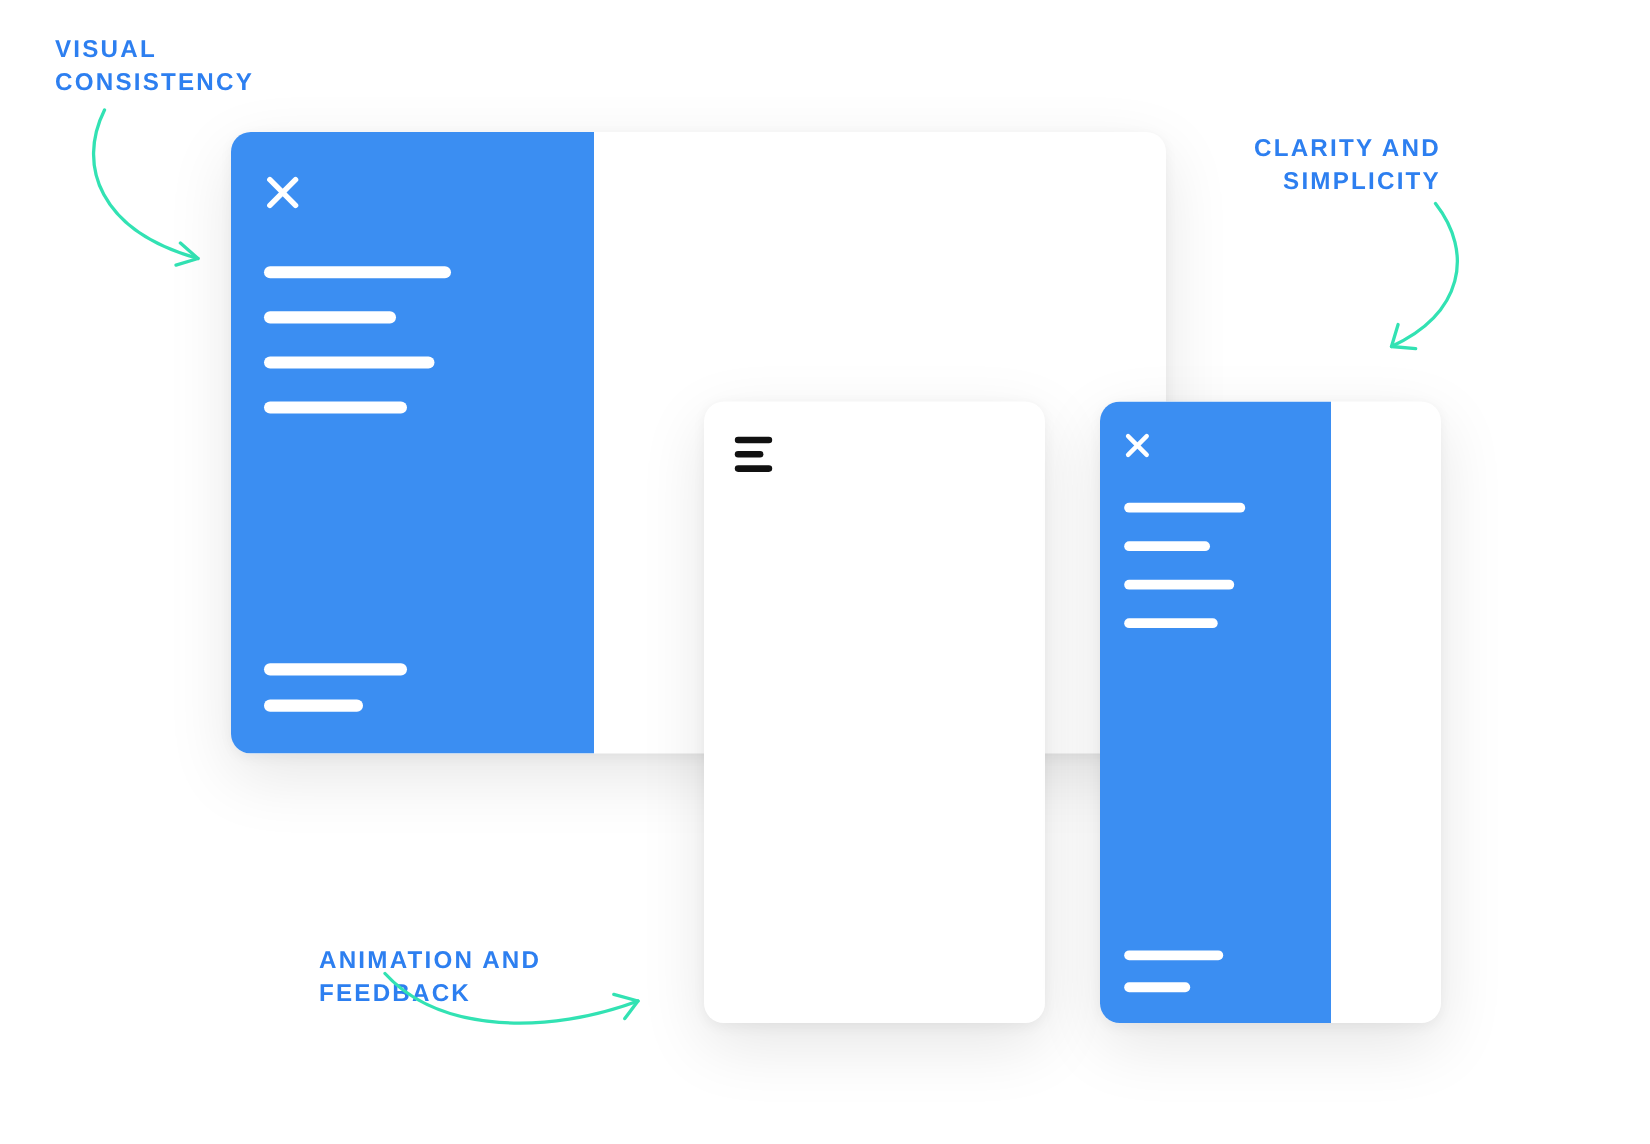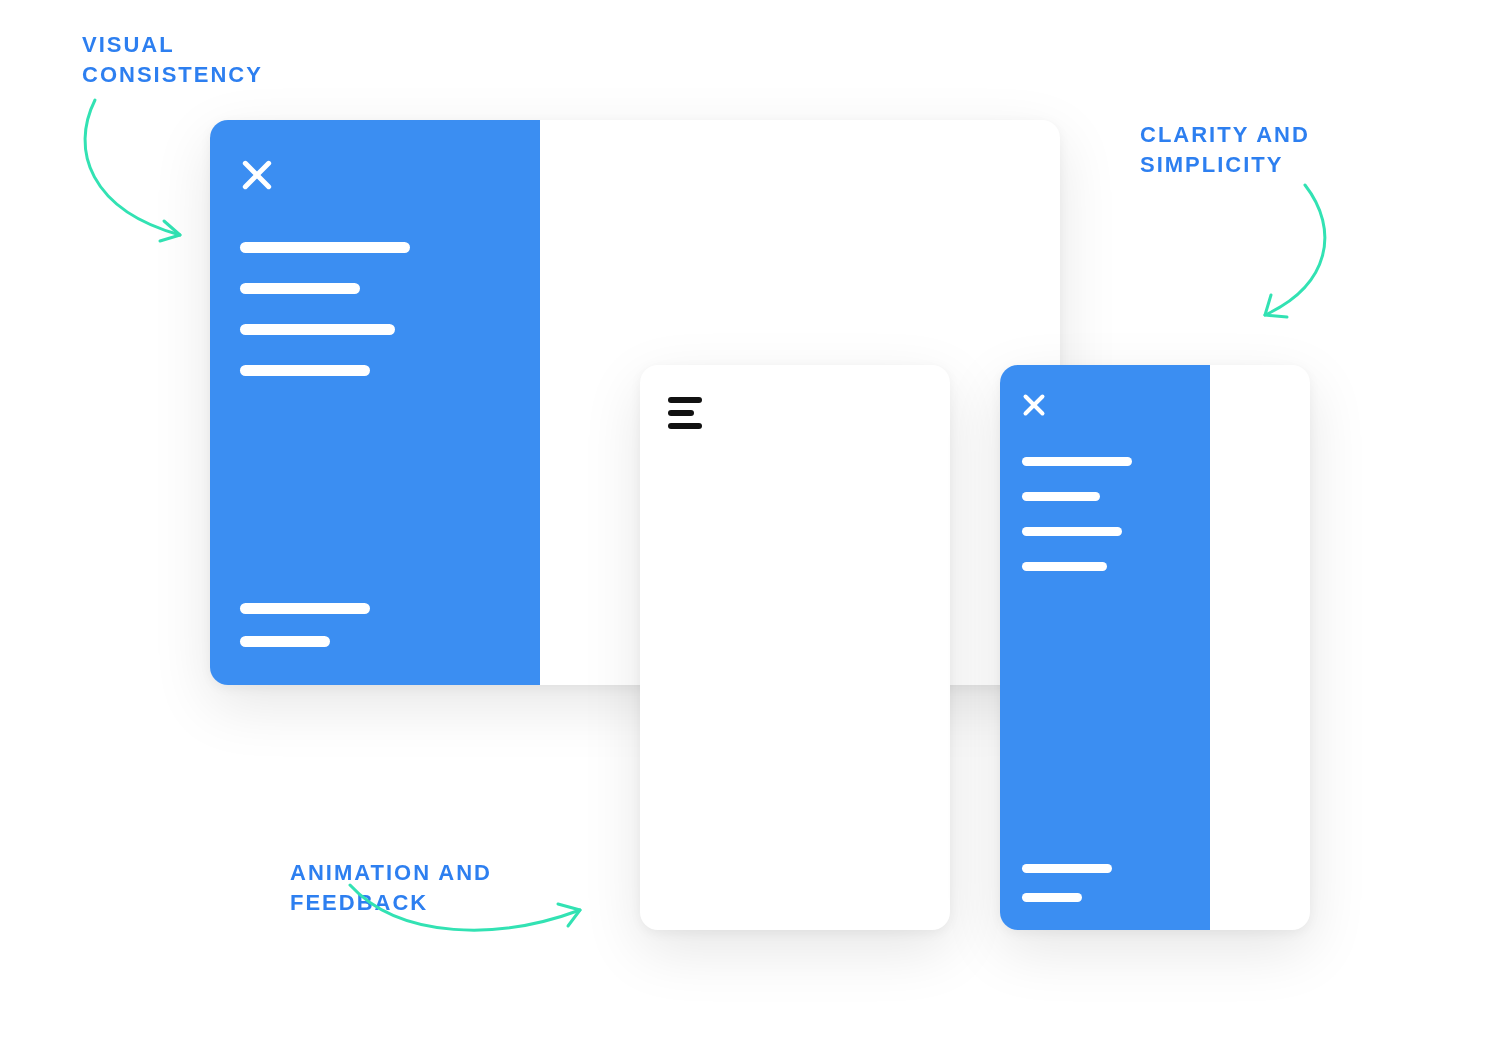--- a/index.html
+++ b/index.html
@@ -147,22 +147,22 @@
     .phone-sidebar .top-group .bar:nth-child(4){ width: 85px; }
     .phone-sidebar .bottom-group { margin-top: auto; gap: 20px; }
     .phone-sidebar .bottom-group .bar:nth-child(1){ width: 90px; }
     .phone-sidebar .bottom-group .bar:nth-child(2){ width: 60px; }
 
     .arrow { position: absolute; }
   </style>
 </head>
 <body>
 
-<div class="label" style="left:50px; top:30px;margin-left:32px;">VISUAL<br>CONSISTENCY</div>
-<div class="label" style="left:1140px; top:120px;">CLARITY AND<br>SIMPLICITY</div>
+<div class="label" style="left:50px; top:30px;">VISUAL<br>CONSISTENCY</div>
+<div class="label" style="left:1140px; top:120px;text-align:right;">CLARITY AND<br>SIMPLICITY</div>
 <div class="label" style="left:290px; top:858px;">ANIMATION AND<br>FEEDBACK</div>
 
 <svg class="arrow" style="left:60px; top:90px;" width="140" height="160">
   <path d="M 35 10 C 10 60, 30 120, 120 145" stroke="#32e2b3" stroke-width="3" fill="none" stroke-linecap="round"></path>
   <path d="M 120 145 l -16 -14 M 120 145 l -20 6" stroke="#32e2b3" stroke-width="3" fill="none" stroke-linecap="round"></path>
 </svg>
 
 <svg class="arrow" style="left:1210px; top:175px;" width="140" height="160">
   <path d="M 95 10 C 130 55, 120 110, 55 140" stroke="#32e2b3" stroke-width="3" fill="none" stroke-linecap="round"></path>
   <path d="M 55 140 l 6 -20 M 55 140 l 22 2" stroke="#32e2b3" stroke-width="3" fill="none" stroke-linecap="round"></path>

